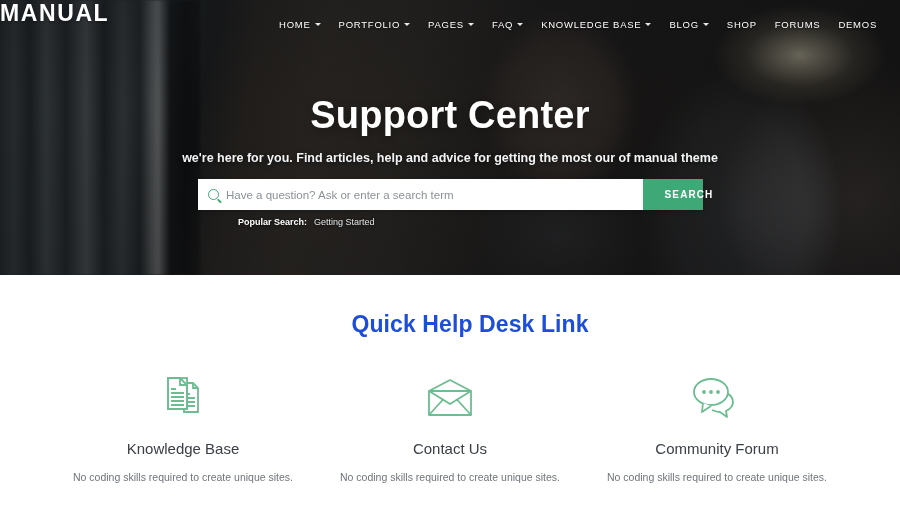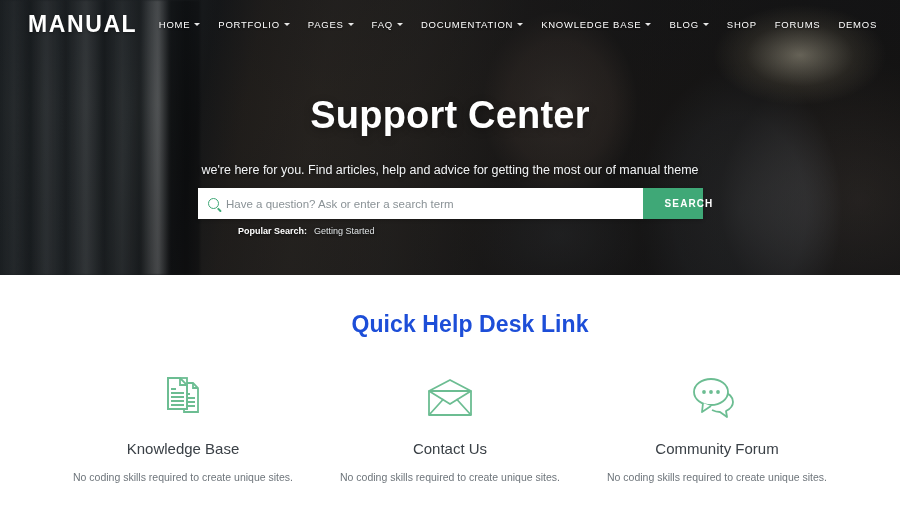--- a/index.html
+++ b/index.html
@@ -73,22 +73,21 @@
     position: absolute; inset: 0;
     background: linear-gradient(180deg, rgba(18,22,28,.34) 0%, rgba(18,22,28,.20) 38%, rgba(18,22,28,.30) 100%);
   }
 
   
   .header {
     position: absolute;
     top: 0; left: 0; right: 0;
     height: 48px;
     display: flex;
-    align-items: center;
-    padding: 0 14px 0 28px;
+    padding: 0 14px 0 0;
     z-index: 6;
   }
   .logo {
     color: #ffffff;
     font-size: 23px;
     font-weight: bold;
     letter-spacing: 1.6px;
     text-shadow: 0 1px 3px rgba(0,0,0,.35);
     white-space: nowrap;
   }
@@ -130,32 +129,32 @@
   .hero-title {
     margin-top: 96px;
     color: #ffffff;
     font-size: 38px;
     font-weight: bold;
     letter-spacing: .2px;
     line-height: 1;
     text-shadow: 0 2px 8px rgba(0,0,0,.30);
   }
   .hero-sub {
-    margin-top: 29px;
+    margin-top: 17px;
     color: #f2f4f6;
     font-size: 12.5px;
-    font-weight: 400;
+    font-weight: 700;
     text-shadow: 0 1px 4px rgba(0,0,0,.45);
   }
 
   
   .search-wrap {
     position: absolute;
     left: 198px;
-    top: 188px;
+    top: 179px;
     width: 505px;
     z-index: 6;
   }
   .search-bar {
     display: flex;
     align-items: stretch;
     height: 31px;
     background: #ffffff;
     box-shadow: 0 1px 4px rgba(0,0,0,.20);
   }
@@ -309,24 +308,20 @@
       <div class="nav-item">
         <span>PORTFOLIO</span>
         <span class="caret"></span>
       </div>
       <div class="nav-item">
         <span>PAGES</span>
         <span class="caret"></span>
       </div>
       <div class="nav-item">
         <span>FAQ</span>
-        <span class="caret"></span>
-      </div>
-      <div class="nav-item">
-        <span>DOCUMENTATION</span>
         <span class="caret"></span>
       </div>
       <div class="nav-item">
         <span>KNOWLEDGE BASE</span>
         <span class="caret"></span>
       </div>
       <div class="nav-item">
         <span>BLOG</span>
         <span class="caret"></span>
       </div>

